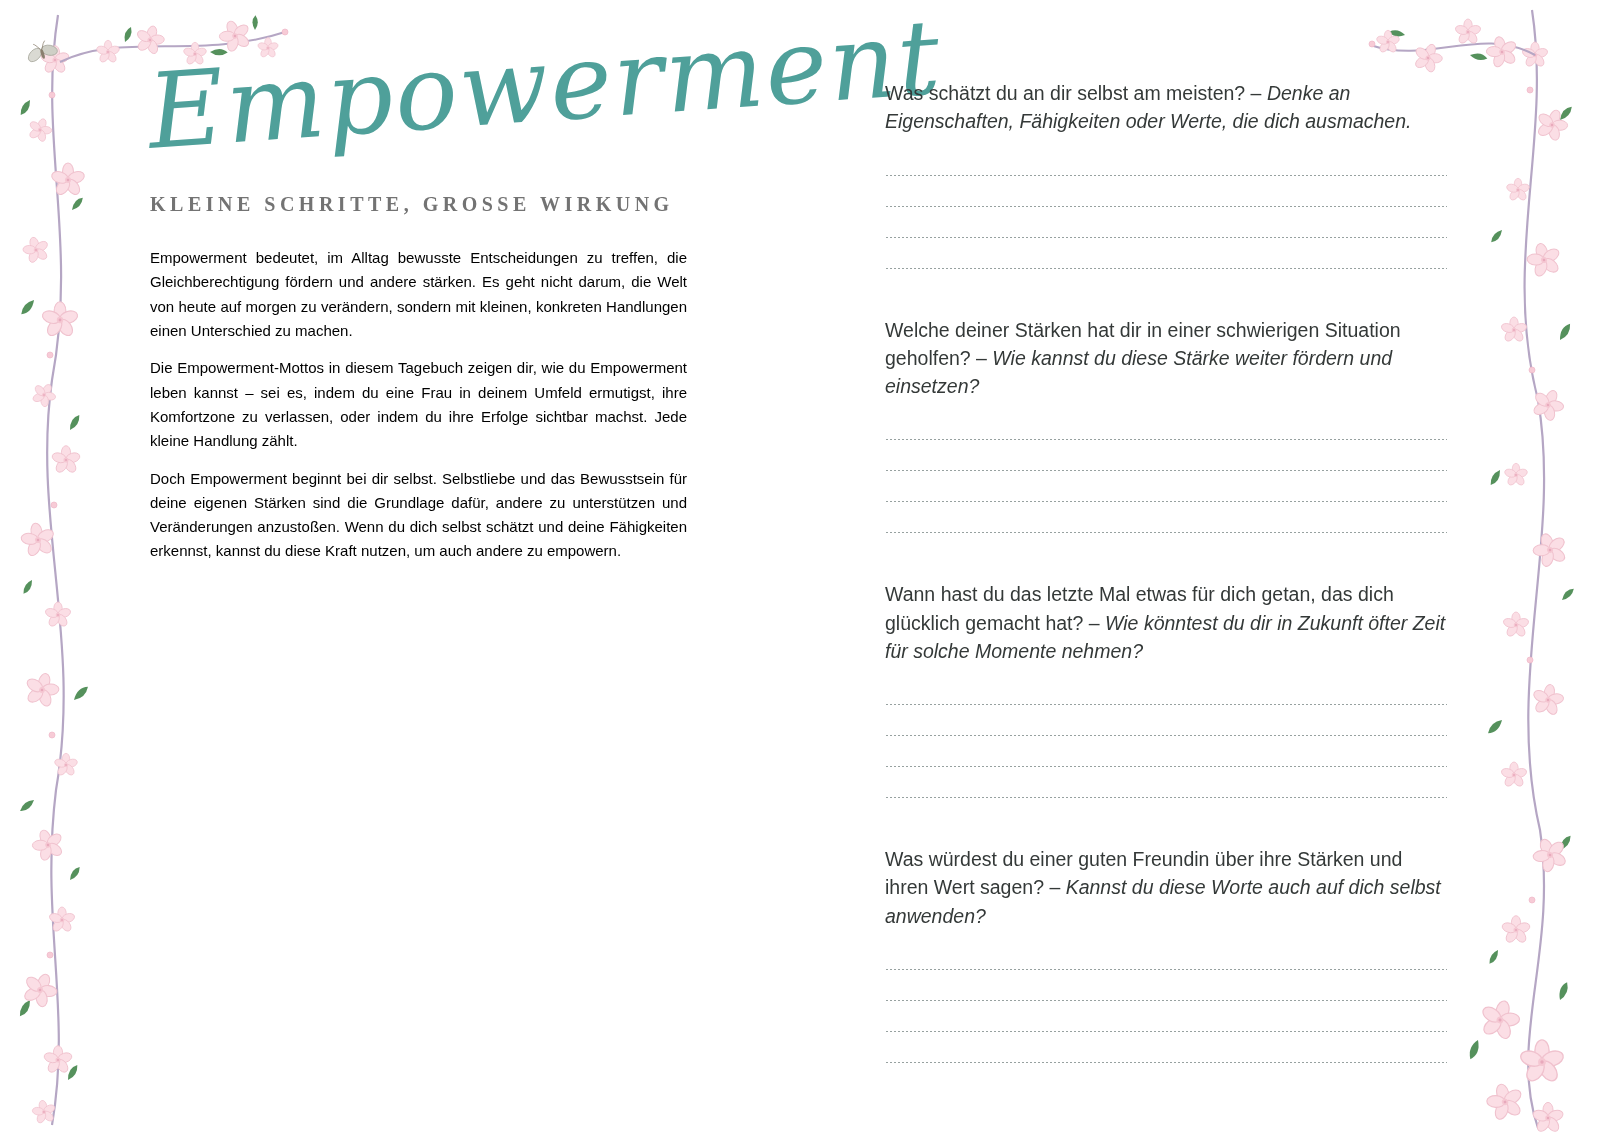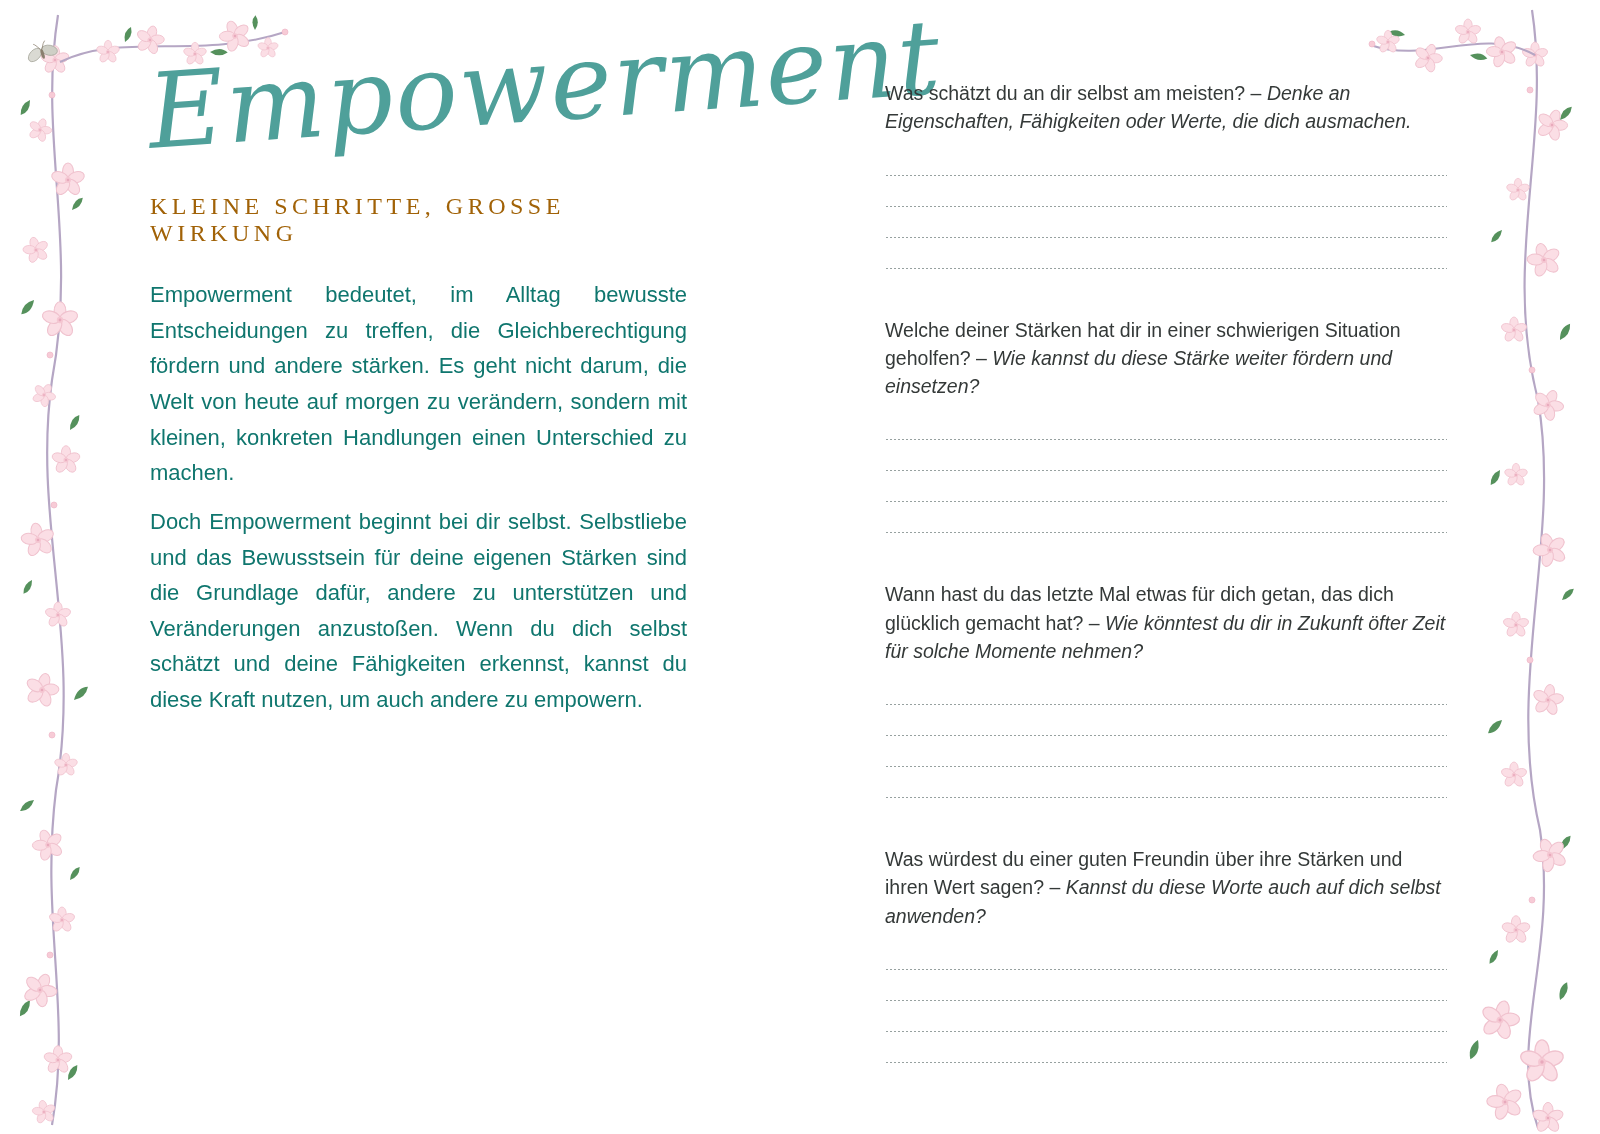--- a/index.html
+++ b/index.html
@@ -36,31 +36,31 @@
     font-size: 104px;
     line-height: 1.05;
     color: #4FA09A;
     margin: 0 0 26px 2px;
     transform: rotate(-4deg);
     transform-origin: left bottom;
     letter-spacing: 2px;
   }
   .subtitle {
     font-family: "Liberation Serif", serif;
-    font-weight: 400;
-    font-size: 24px;
+    font-weight: 700;
+    font-size: 20px;
     letter-spacing: 4.5px;
-    color: #a16207;
+    color: #737373;
     margin: 0 0 30px 0;
   }
   .body-par {
-    font-size: 22px;
+    font-size: 15px;
     line-height: 1.62;
     text-align: justify;
-    color: #0f766e;
+    color: #000000;
     margin: 12px 0 13px 0;
   }
   
   .right-page {
     position: absolute;
     left: 885px;
     top: 79px;
     width: 562px;
   }
   .question-block {
@@ -201,20 +201,21 @@
     <use href="#fl" transform="translate(1468,32) scale(1.0)"></use>
     <use href="#fl" transform="translate(1502,52) scale(1.2) rotate(-15)"></use>
     <use href="#bud" transform="translate(1372,44)"></use>
   </g>
 </svg>
 
 <div class="left-page">
   <h1 class="title">Empowerment</h1>
   <h2 class="subtitle">KLEINE SCHRITTE, GROSSE WIRKUNG</h2>
   <p class="body-par">Empowerment bedeutet, im Alltag bewusste Entscheidungen zu treffen, die Gleichberechtigung fördern und andere stärken. Es geht nicht darum, die Welt von heute auf morgen zu verändern, sondern mit kleinen, konkreten Handlungen einen Unterschied zu machen.</p>
+  <p class="body-par">Die Empowerment-Mottos in diesem Tagebuch zeigen dir, wie du Empowerment leben kannst – sei es, indem du eine Frau in deinem Umfeld ermutigst, ihre Komfortzone zu verlassen, oder indem du ihre Erfolge sichtbar machst. Jede kleine Handlung zählt.</p>
   <p class="body-par">Doch Empowerment beginnt bei dir selbst. Selbstliebe und das Bewusstsein für deine eigenen Stärken sind die Grundlage dafür, andere zu unterstützen und Veränderungen anzustoßen. Wenn du dich selbst schätzt und deine Fähigkeiten erkennst, kannst du diese Kraft nutzen, um auch andere zu empowern.</p>
 </div>
 
 <div class="right-page">
 
   <div class="question-block">
     <p class="question"><span>Was schätzt du an dir selbst am meisten? –</span> <span class="hint">Denke an Eigenschaften, Fähigkeiten oder Werte, die dich ausmachen.</span></p>
     <div class="lines">
       <div class="answer-line"></div>
       <div class="answer-line"></div>

